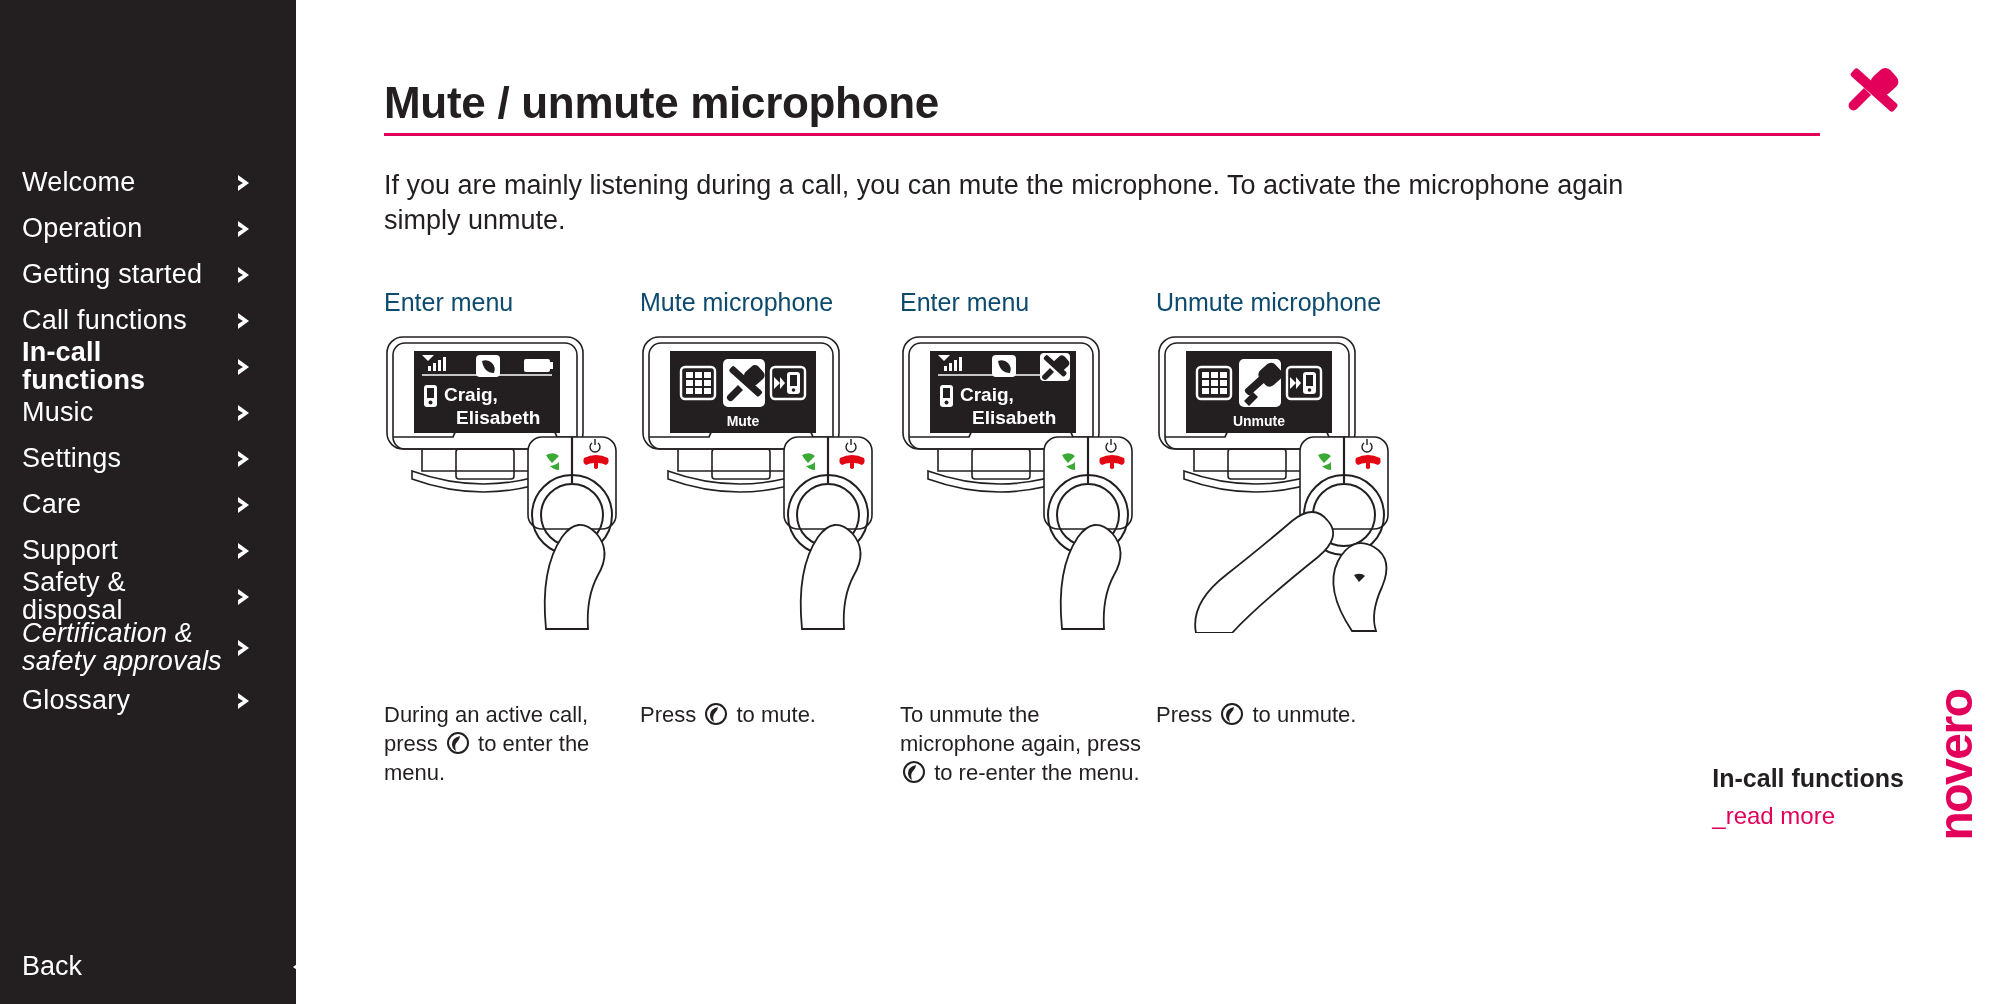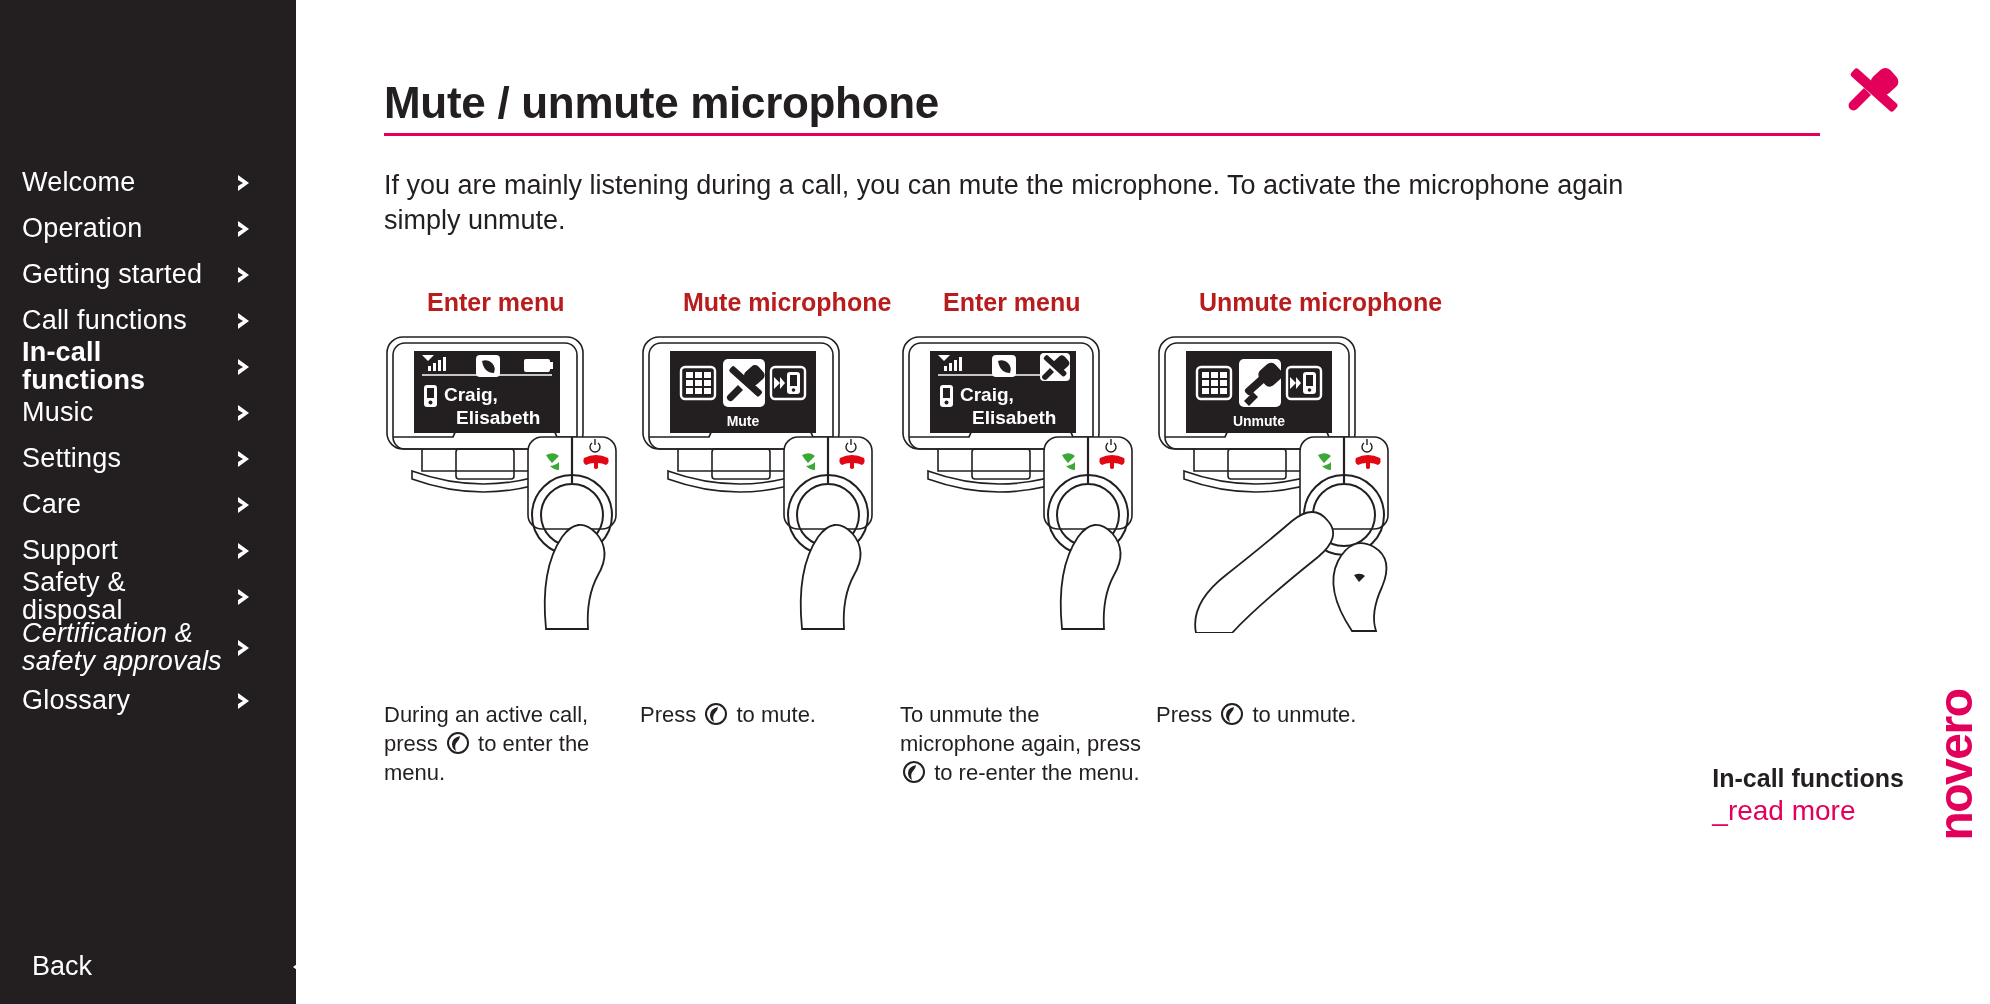--- a/index.html
+++ b/index.html
@@ -35,21 +35,21 @@
   .chev {
     flex: 0 0 auto; margin-left: 10px;
     width: 22px; height: 22px;
     display: inline-flex; align-items: center; justify-content: center;
   }
   .chev svg { display: block; }
 
   .back-row {
     position: absolute; left: 0; bottom: 22px; width: 332px;
     display: flex; align-items: center; justify-content: space-between;
-    padding: 0 24px 0 32px;
+    padding: 0 24px 0 22px;
     color: #fff; font-size: 27px; cursor: pointer;
   }
 
   
   .main { position: absolute; left: 296px; top: 0; width: 1694px; height: 880px; }
 
   .page-title {
     position: absolute; left: 88px; top: 78px;
     font-size: 44px; font-weight: 700; color: #231f20;
     letter-spacing: -0.3px;
@@ -71,22 +71,22 @@
 
   
   .steps { position: absolute; left: 88px; top: 288px; width: 1520px; height: 420px; }
   .step { position: absolute; top: 0; width: 310px; }
   .step-1 { left: 0px; }
   .step-2 { left: 256px; }
   .step-3 { left: 516px; }
   .step-4 { left: 772px; }
 
   .step-title {
-    font-size: 25px; font-weight: 700; color: #b91c1c;
-    margin-bottom: 16px; white-space: nowrap; margin-left: 43px;
+    font-size: 25px; font-weight: 400; color: #0c4a6e;
+    margin-bottom: 16px; white-space: nowrap;
   }
   .device-wrap { position: relative; width: 250px; height: 300px; }
   .device-wrap svg { display: block; }
 
   .caption {
     position: absolute; top: 0; width: 260px;
     font-size: 22px; line-height: 1.32; color: #231f20;
   }
   .cap-1 { left: 0px; }
   .cap-2 { left: 256px; }
@@ -98,21 +98,21 @@
     display: inline-block; vertical-align: -4px;
     width: 24px; height: 24px; margin: 0 2px;
   }
 
   
   .readmore {
     position: absolute; right: 86px; top: 764px;
     text-align: left;
   }
   .readmore .rm-title { font-size: 25px; font-weight: 700; color: #231f20; }
-  .readmore .rm-link { font-size: 28px; color: #e2005a; cursor: pointer; margin-top: 2px; }
+  .readmore .rm-link { font-size: 24px; color: #e2005a; cursor: pointer; margin-top: 9px; }
   .logo-holder{
     position:absolute; right: 0px; bottom: 0px; width: 70px; height: 230px;
   }
   .logo-inner{
     position:absolute; left:0; top:0;
     width:230px; height:70px;
     transform: rotate(-90deg);
     transform-origin: 0 0;
     translate: 0 230px;
     display:flex; align-items:center; justify-content:center;

